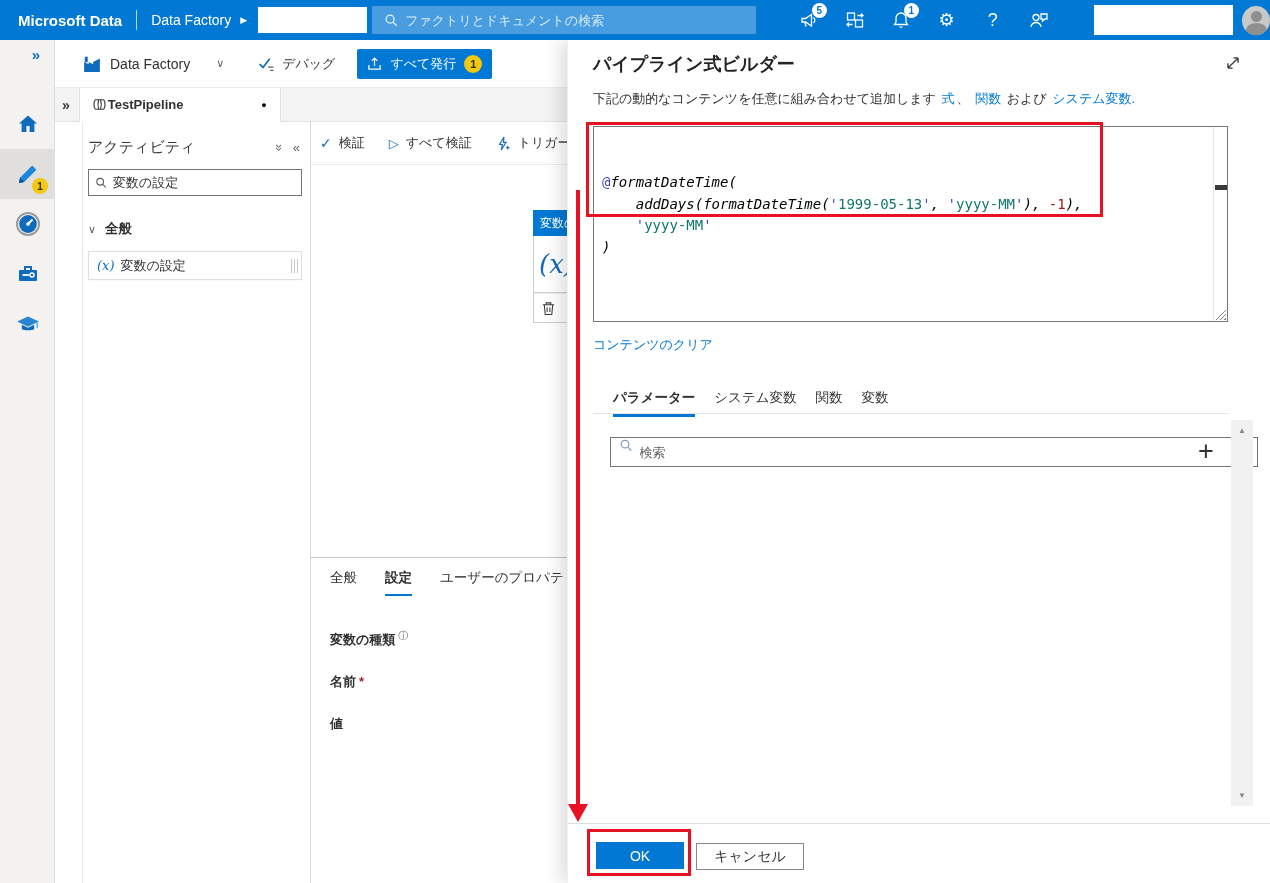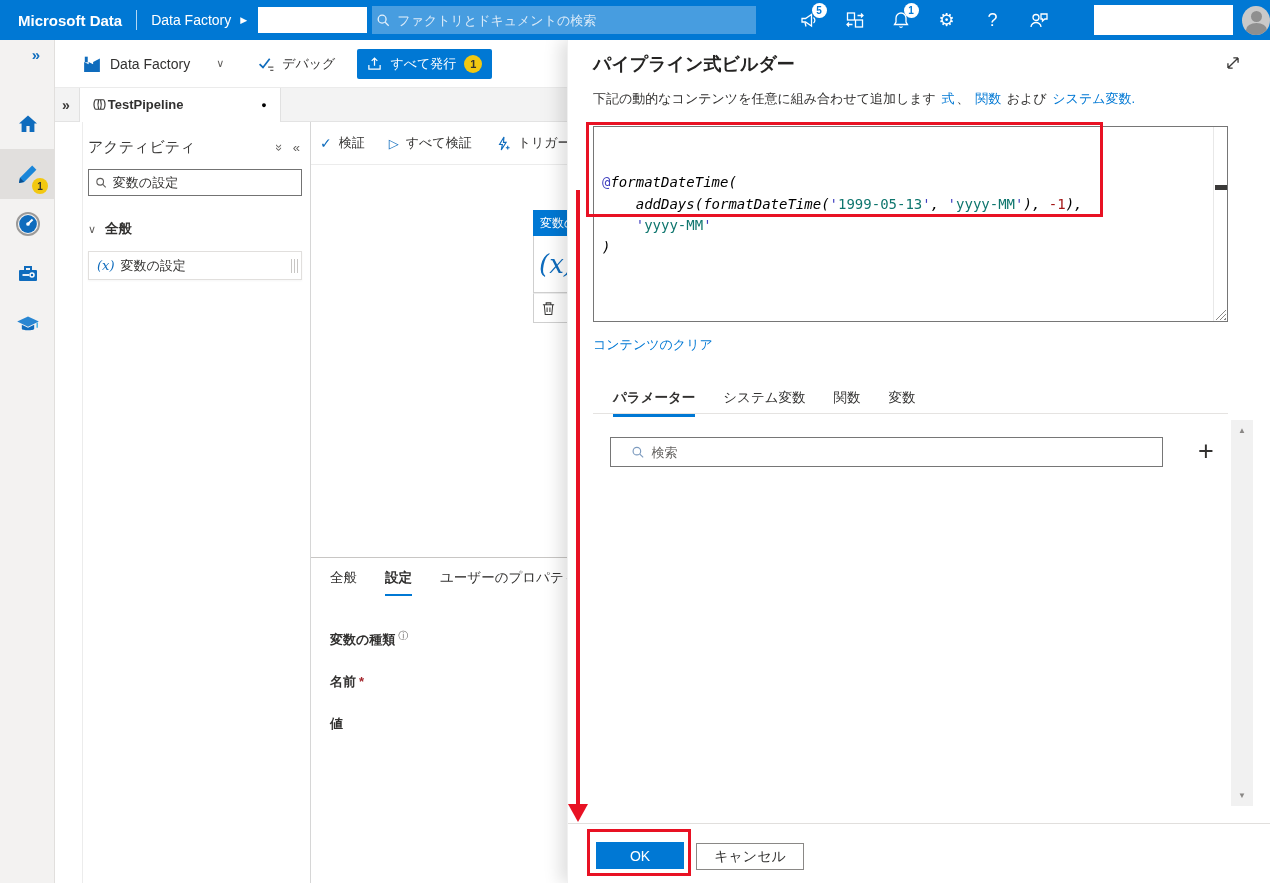--- a/index.html
+++ b/index.html
@@ -7,21 +7,21 @@
   body { font-family:"Liberation Sans","DejaVu Sans",sans-serif; background:#fff; position:relative; overflow:hidden; color:#323130; }
   .stage { position:absolute; inset:0; overflow:hidden; }
 
   
   .topbar { position:absolute; left:0; top:0; width:1270px; height:40px; background:#0078d4; display:flex; align-items:center; color:#fff; z-index:40; }
   .brand { margin-left:18px; font-weight:700; font-size:15px; white-space:nowrap; }
   .tb-divider { width:1px; height:20px; background:rgba(255,255,255,.7); margin:0 14px; }
   .product { font-size:14px; white-space:nowrap; }
   .caret-right { font-size:9px; margin-left:9px; }
   .redact-1 { width:114px; height:26px; background:#fff; margin-left:11px; }
-  .tb-search { margin-left:5px; width:400px; height:28px; background:rgba(255,255,255,.28); display:flex; align-items:center; padding:0 4px; gap:7px; }
+  .tb-search { margin-left:5px; width:400px; height:28px; background:rgba(255,255,255,.28); display:flex; align-items:center; padding:0 12px; gap:7px; }
   .tb-search svg { flex:0 0 auto; }
   .tb-search input { background:transparent; border:none; outline:none; color:#eaf4fc; font-size:13px; width:100%; font-family:inherit; }
   .tb-search input::placeholder { color:#dcebf8; opacity:1; }
   .tb-icons { display:flex; align-items:center; gap:24px; margin-left:42px; }
   .tb-ic { position:relative; width:22px; height:22px; display:flex; align-items:center; justify-content:center; }
   .tb-badge { position:absolute; top:-6px; right:-7px; min-width:15px; height:15px; border-radius:8px; background:#fff; color:#0078d4; font-size:10px; font-weight:700; display:flex; align-items:center; justify-content:center; padding:0 3px; }
   .tb-glyph { font-size:18px; line-height:1; color:#fff; }
   .redact-2 { width:146px; height:30px; background:#fff; margin-left:44px; }
   .avatar { width:29px; height:29px; border-radius:50%; background:#c9c9c9; margin-left:9px; position:relative; overflow:hidden; }
   .avatar .head { position:absolute; left:9px; top:5px; width:11px; height:11px; border-radius:50%; background:#8f8f8f; }
@@ -99,25 +99,25 @@
   .fly-editor { position:absolute; left:25px; top:86px; width:635px; height:196px; border:1px solid #767676; background:#fff; font-family:"DejaVu Sans Mono","Liberation Mono",monospace; font-size:14px; line-height:21.5px; padding:2px 8px; white-space:pre; overflow:hidden; }
   .code-line { white-space:pre; }
   .tok-plain { color:#000000;font-style:italic; }
   .tok-string { color:#0f766e; }
   .tok-num { color:#a31515; }
   .tok-punct { color:#3f3fbf; }
   .ed-scroll { position:absolute; top:0; right:0; width:14px; height:100%; border-left:1px solid #e8e8e8; background:#fff; }
   .ed-thumb { position:absolute; top:58px; left:1px; width:12px; height:5px; background:#3b3a39; }
   .ed-grip { position:absolute; right:1px; bottom:1px; width:11px; height:11px; background:repeating-linear-gradient(135deg, transparent 0 2px, #8a8886 2px 3px); clip-path:polygon(100% 0, 100% 100%, 0 100%); }
   .fly-clear { position:absolute; left:25px; top:296px; font-size:13px; color:#0078d4; }
-  .fly-tabs { position:absolute; left:45px; top:349px; display:flex; gap:28px; font-size:13.5px; color:#323130; }
+  .fly-tabs { position:absolute; left:45px; top:349px; display:flex; gap:19px; font-size:13.5px; color:#323130; }
   .fly-tab { padding-bottom:7px; }
   .fly-tab.active { font-weight:700; border-bottom:3px solid #0078d4; }
   .fly-tabs-line { position:absolute; left:25px; top:373px; width:635px; height:1px; background:#e5e3e1; }
-  .fly-search { position:absolute; left:42px; top:397px; width:553px; height:30px; border:1px solid #767676; display:flex; align-items:center; gap:7px; padding:0 20px; color:#7d9bbf; }
+  .fly-search { position:absolute; left:42px; top:397px; width:648px; height:30px; border:1px solid #767676; display:flex; gap:7px; padding:0 8px; color:#7d9bbf; }
   .fly-search input { border:none; outline:none; width:100%; font-size:13px; color:#323130; font-family:inherit; background:transparent; }
   .fly-search input::placeholder { color:#605e5c; opacity:1; }
   .fly-add { position:absolute; left:624px; top:396px; font-size:27px; font-weight:300; color:#323130; line-height:30px; width:28px; text-align:center; }
   .fly-scrollbar { position:absolute; left:663px; top:380px; width:22px; height:386px; background:#f1f1f1; }
   .fly-scrollbar .up { position:absolute; top:6px; left:0; width:100%; text-align:center; font-size:8px; color:#8a8886; }
   .fly-scrollbar .down { position:absolute; bottom:6px; left:0; width:100%; text-align:center; font-size:8px; color:#8a8886; }
   .fly-footer-line { position:absolute; left:0; right:0; top:783px; height:1px; background:#e1dfdd; }
   .ok-btn { position:absolute; left:28px; top:802px; width:88px; height:27px; background:#0078d4; border:1px solid #0078d4; color:#fff; font-size:14px; display:flex; align-items:center; justify-content:center; font-family:inherit; }
   .cancel-btn { position:absolute; left:128px; top:803px; width:108px; height:27px; background:#fff; border:1px solid #8a8886; color:#323130; font-size:14px; display:flex; align-items:center; justify-content:center; font-family:inherit; }
 

